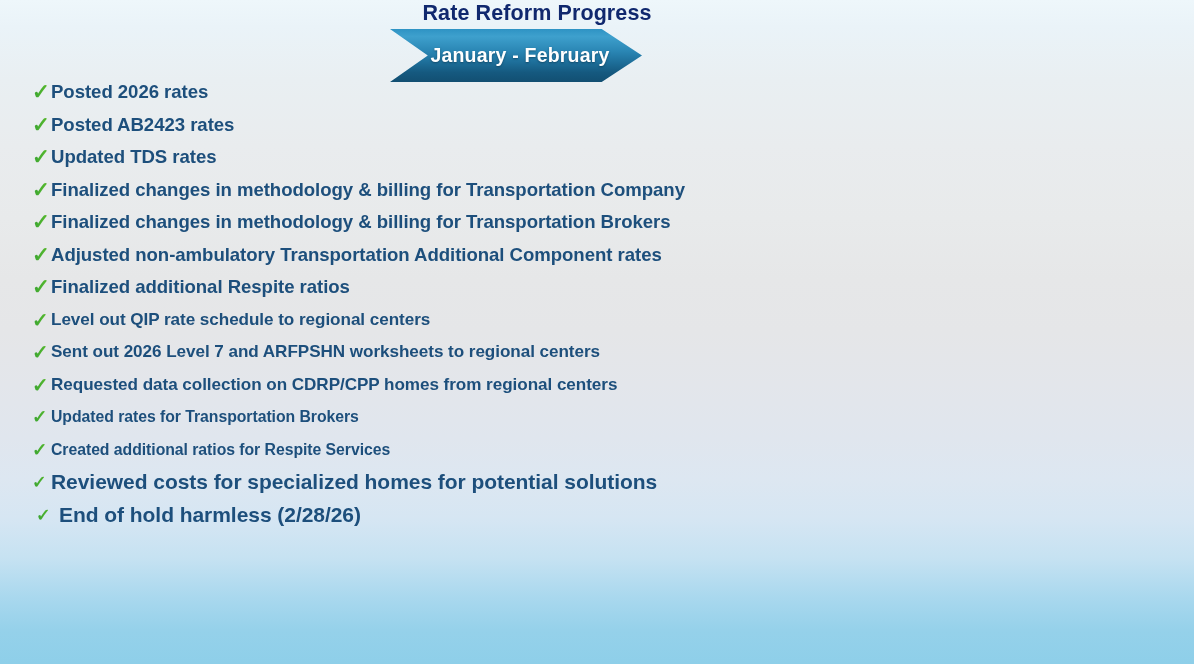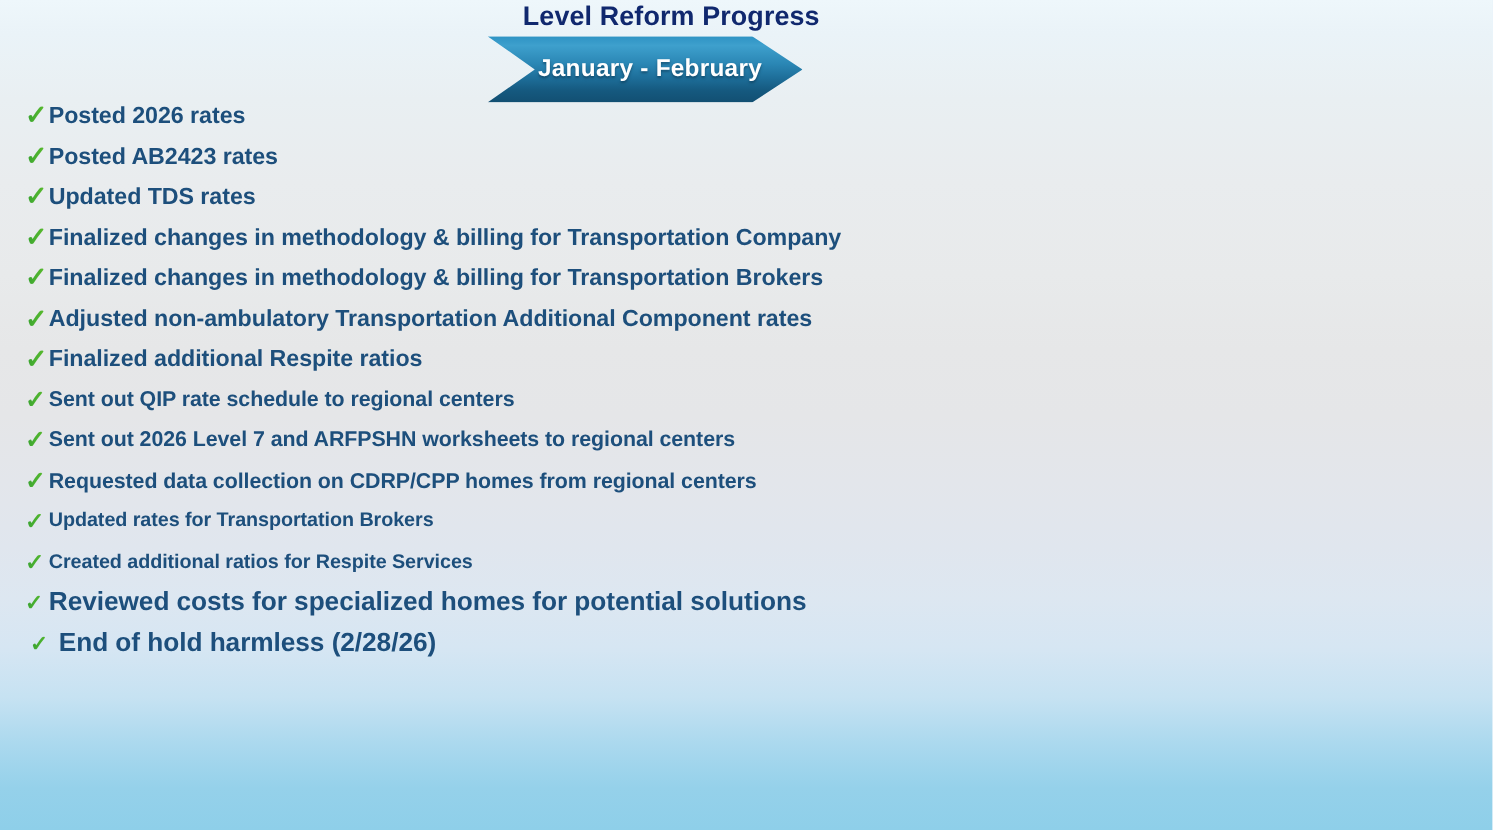--- a/index.html
+++ b/index.html
@@ -102,20 +102,21 @@
     left: 20px;
     top: 76px;
     width: 1150px;
   }
   .item {
     position: relative;
     display: block;
     height: 32.5px;
     line-height: 32.5px;
     white-space: nowrap;
+    margin-left: 12px;
   }
   .check {
     display: inline-block;
     width: 19px;
     text-align: left;
     font-size: 21px;
     font-weight: bold;
     line-height: 32.5px;
     vertical-align: top;
     background: linear-gradient(100deg, #2f9a34 0%, #49b02f 45%, #6ec62c 100%);
@@ -144,37 +145,37 @@
   
   .indent > .check { margin-left: 4px; }
   .indent > .label { margin-left: 4px; }
 </style>
 </head>
 <body>
 
 <div id="slide">
 
   <div id="title">
-    <span id="title-inner">Level Reform Progress</span>
+    <span id="title-inner">Rate Reform Progress</span>
   </div>
 
   <div id="banner">
     <div id="banner-shape"></div>
     <div id="banner-label">January - February</div>
   </div>
 
   <div id="checklist">
       <div class="item t1"><span class="check">✓</span><span class="label">Posted 2026 rates</span></div>
       <div class="item t1"><span class="check">✓</span><span class="label">Posted AB2423 rates</span></div>
       <div class="item t1"><span class="check">✓</span><span class="label">Updated TDS rates</span></div>
       <div class="item t1"><span class="check">✓</span><span class="label">Finalized changes in methodology &amp; billing for Transportation Company</span></div>
       <div class="item t1"><span class="check">✓</span><span class="label">Finalized changes in methodology &amp; billing for Transportation Brokers</span></div>
       <div class="item t1"><span class="check">✓</span><span class="label">Adjusted non-ambulatory Transportation Additional Component rates</span></div>
       <div class="item t1"><span class="check">✓</span><span class="label">Finalized additional Respite ratios</span></div>
-      <div class="item t2"><span class="check">✓</span><span class="label">Sent out QIP rate schedule to regional centers</span></div>
+      <div class="item t2"><span class="check">✓</span><span class="label">Level out QIP rate schedule to regional centers</span></div>
       <div class="item t2"><span class="check">✓</span><span class="label">Sent out 2026 Level 7 and ARFPSHN worksheets to regional centers</span></div>
       <div class="item t2"><span class="check">✓</span><span class="label">Requested data collection on CDRP/CPP homes from regional centers</span></div>
       <div class="item t3"><span class="check">✓</span><span class="label">Updated rates for Transportation Brokers</span></div>
       <div class="item t3"><span class="check">✓</span><span class="label">Created additional ratios for Respite Services</span></div>
       <div class="item t4"><span class="check">✓</span><span class="label">Reviewed costs for specialized homes for potential solutions</span></div>
       <div class="item t4 indent"><span class="check">✓</span><span class="label">End of hold harmless (2/28/26)</span></div>
     </div>
 
 </div>
 

